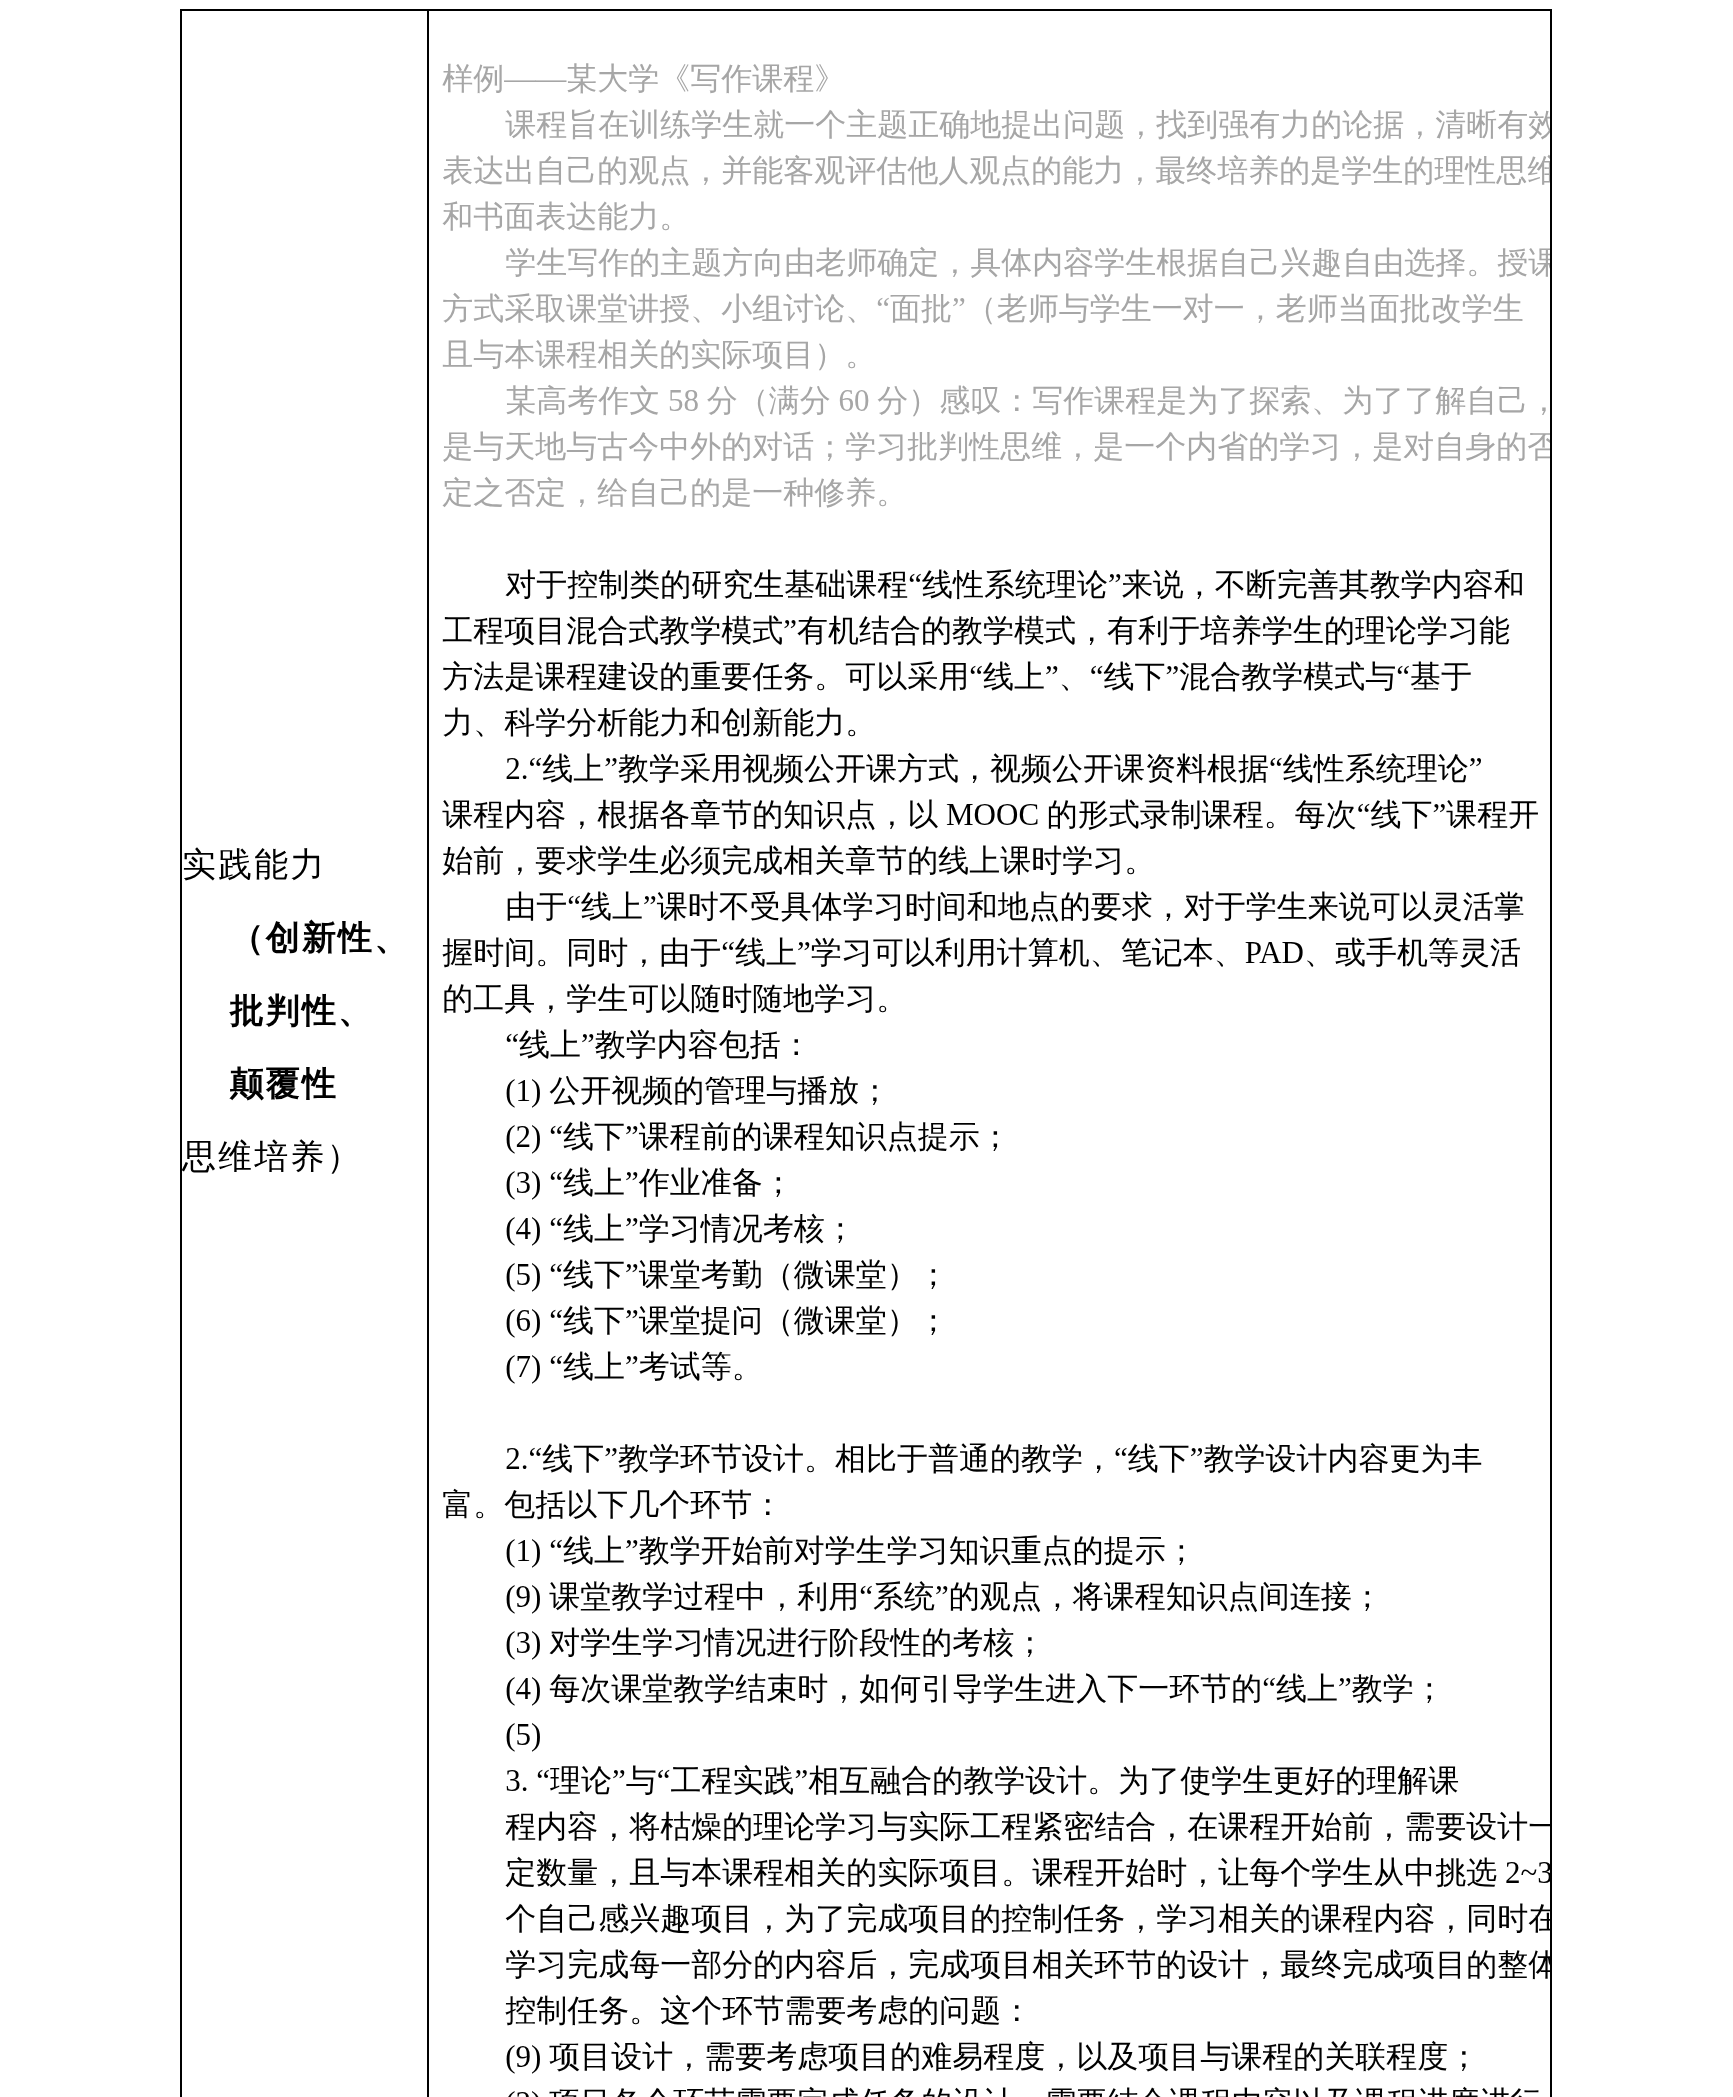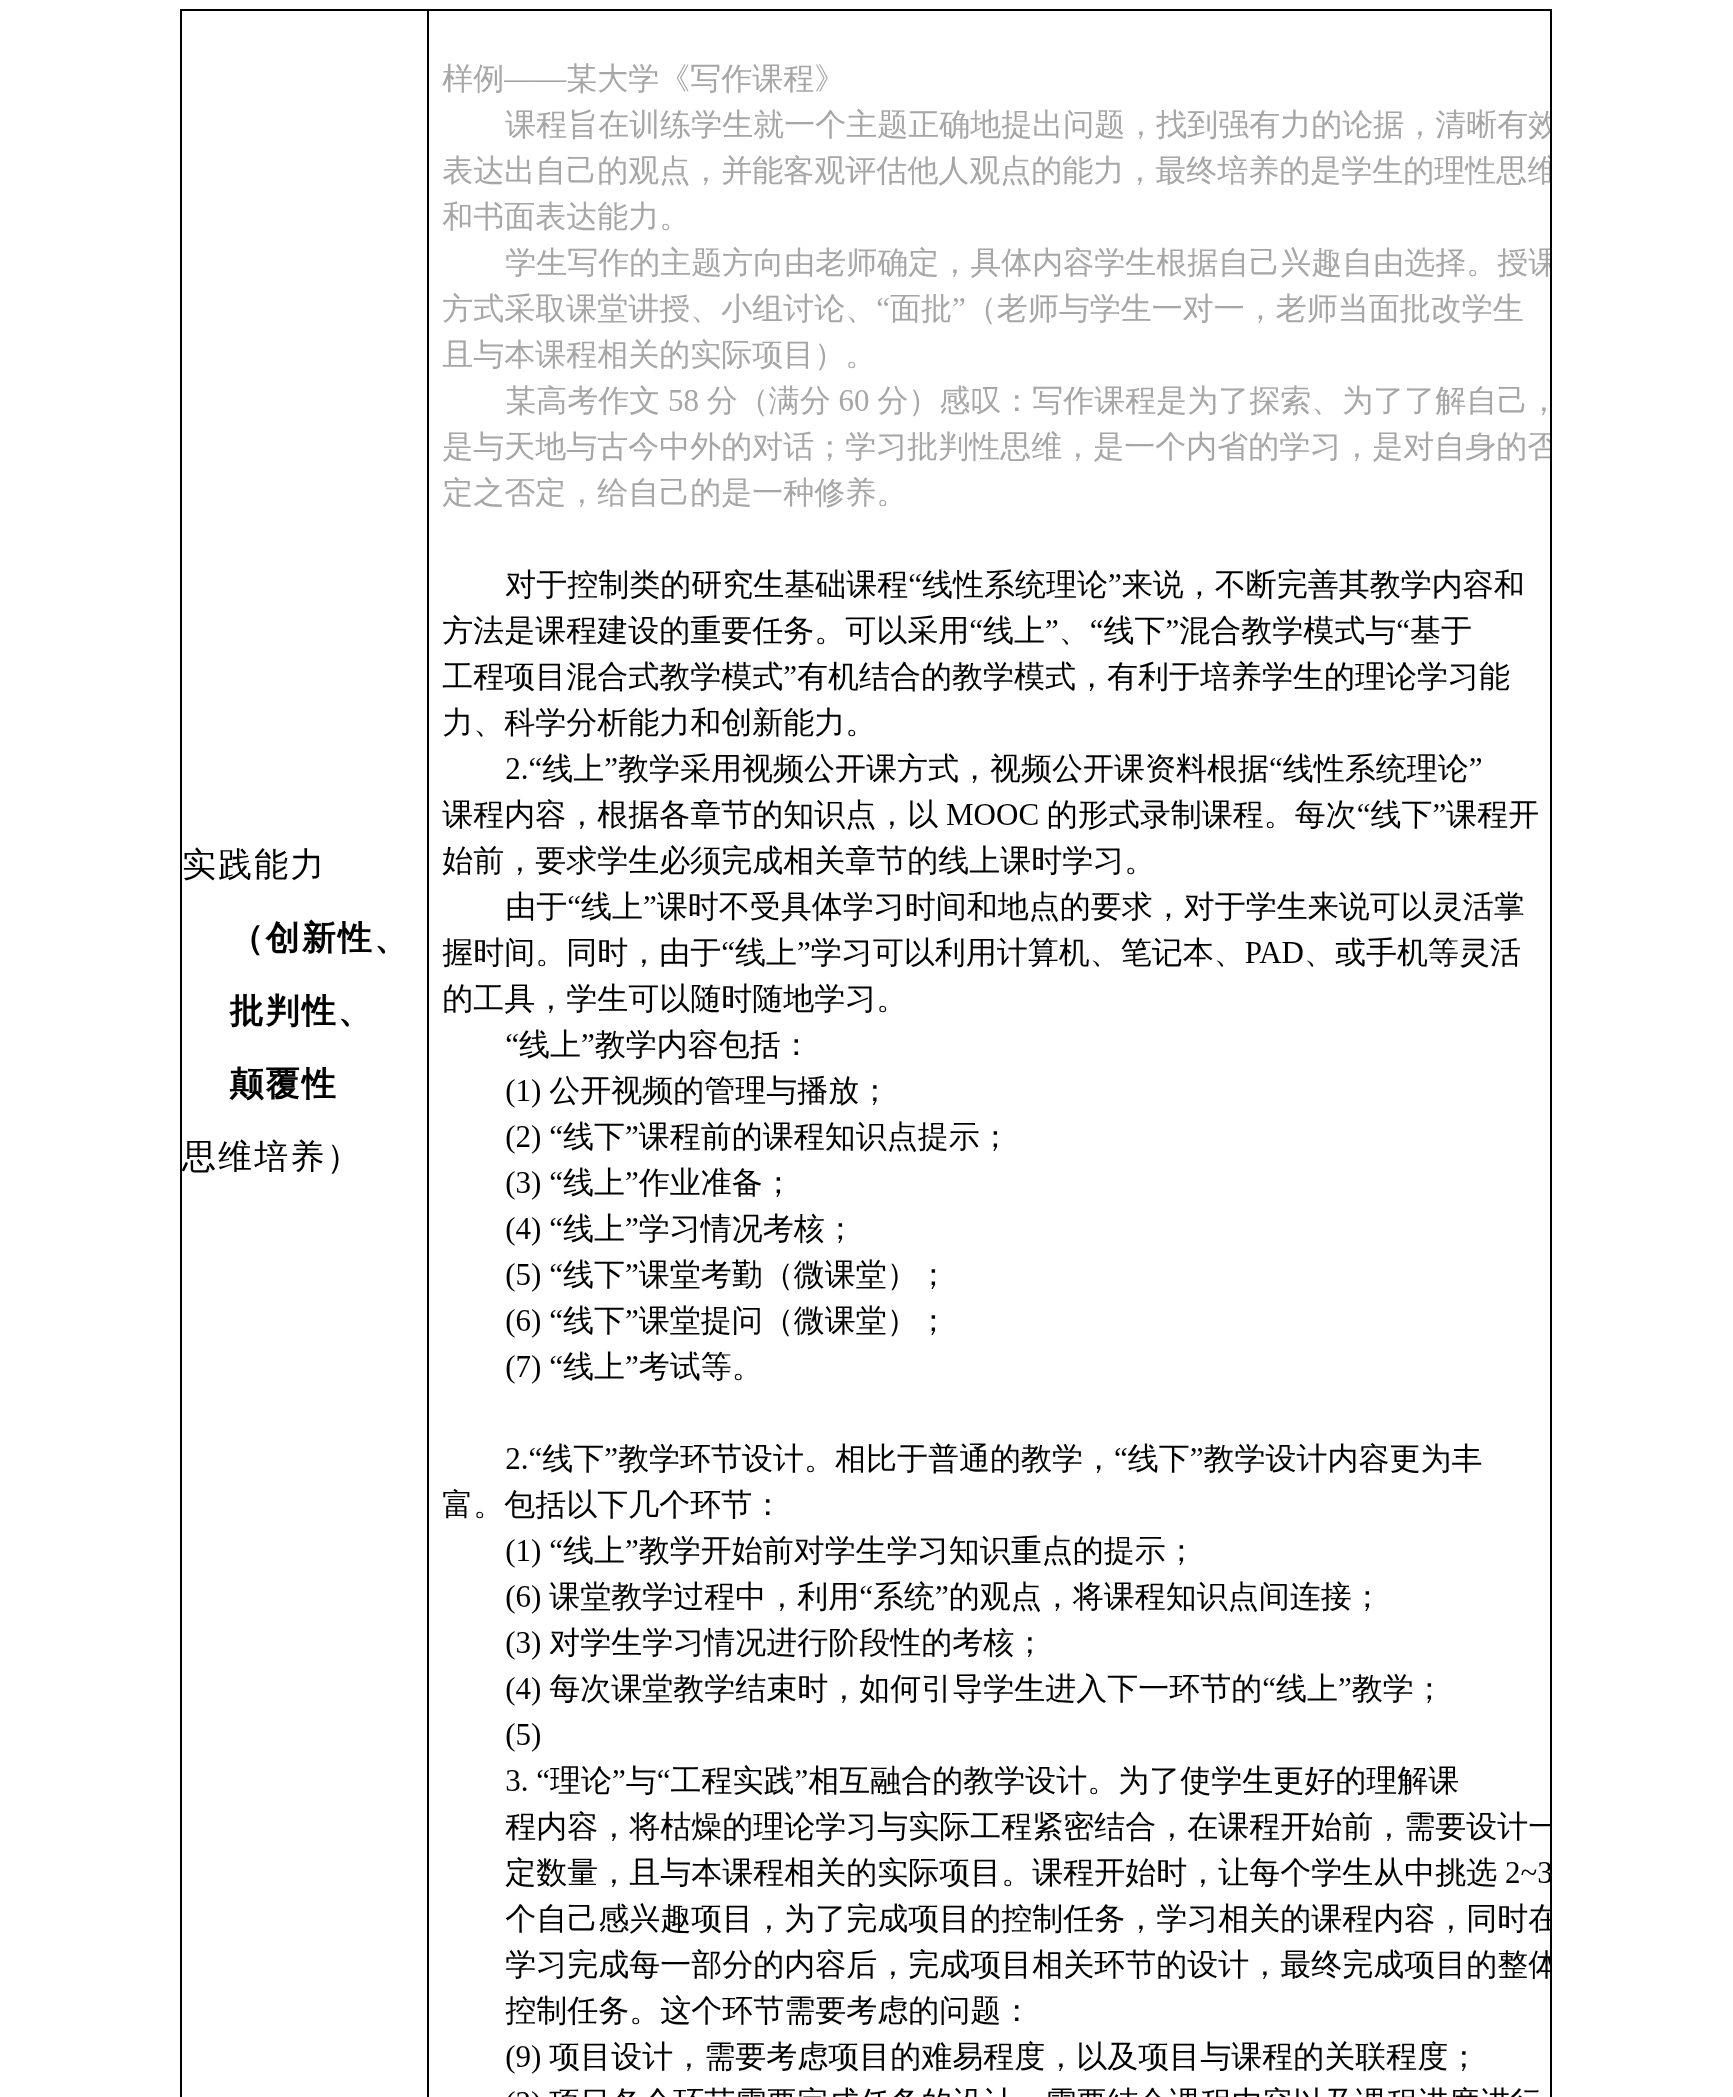--- a/index.html
+++ b/index.html
@@ -50,42 +50,42 @@
     <div class="tl gray">表达出自己的观点，并能客观评估他人观点的能力，最终培养的是学生的理性思维</div>
     <div class="tl gray">和书面表达能力。</div>
     <div class="tl gray ind">学生写作的主题方向由老师确定，具体内容学生根据自己兴趣自由选择。授课</div>
     <div class="tl gray">方式采取课堂讲授、小组讨论、“面批”（老师与学生一对一，老师当面批改学生</div>
     <div class="tl gray">且与本课程相关的实际项目）。</div>
     <div class="tl gray ind">某高考作文 58 分（满分 60 分）感叹：写作课程是为了探索、为了了解自己，</div>
     <div class="tl gray">是与天地与古今中外的对话；学习批判性思维，是一个内省的学习，是对自身的否</div>
     <div class="tl gray">定之否定，给自己的是一种修养。</div>
     <div class="tl"></div>
     <div class="tl ind">对于控制类的研究生基础课程“线性系统理论”来说，不断完善其教学内容和</div>
+    <div class="tl">工程项目混合式教学模式”有机结合的教学模式，有利于培养学生的理论学习能</div>
     <div class="tl">方法是课程建设的重要任务。可以采用“线上”、“线下”混合教学模式与“基于</div>
-    <div class="tl">工程项目混合式教学模式”有机结合的教学模式，有利于培养学生的理论学习能</div>
     <div class="tl">力、科学分析能力和创新能力。</div>
     <div class="tl ind">2.“线上”教学采用视频公开课方式，视频公开课资料根据“线性系统理论”</div>
     <div class="tl">课程内容，根据各章节的知识点，以 MOOC 的形式录制课程。每次“线下”课程开</div>
     <div class="tl">始前，要求学生必须完成相关章节的线上课时学习。</div>
     <div class="tl ind">由于“线上”课时不受具体学习时间和地点的要求，对于学生来说可以灵活掌</div>
     <div class="tl">握时间。同时，由于“线上”学习可以利用计算机、笔记本、PAD、或手机等灵活</div>
     <div class="tl">的工具，学生可以随时随地学习。</div>
     <div class="tl ind">“线上”教学内容包括：</div>
     <div class="tl ind">(1) 公开视频的管理与播放；</div>
     <div class="tl ind">(2) “线下”课程前的课程知识点提示；</div>
     <div class="tl ind">(3) “线上”作业准备；</div>
     <div class="tl ind">(4) “线上”学习情况考核；</div>
     <div class="tl ind">(5) “线下”课堂考勤（微课堂）；</div>
     <div class="tl ind">(6) “线下”课堂提问（微课堂）；</div>
     <div class="tl ind">(7) “线上”考试等。</div>
     <div class="tl"></div>
     <div class="tl ind">2.“线下”教学环节设计。相比于普通的教学，“线下”教学设计内容更为丰</div>
     <div class="tl">富。包括以下几个环节：</div>
     <div class="tl ind">(1) “线上”教学开始前对学生学习知识重点的提示；</div>
-    <div class="tl ind">(6) 课堂教学过程中，利用“系统”的观点，将课程知识点间连接；</div>
+    <div class="tl ind">(9) 课堂教学过程中，利用“系统”的观点，将课程知识点间连接；</div>
     <div class="tl ind">(3) 对学生学习情况进行阶段性的考核；</div>
     <div class="tl ind">(4) 每次课堂教学结束时，如何引导学生进入下一环节的“线上”教学；</div>
     <div class="tl ind">(5)</div>
     <div class="tl ind">3. “理论”与“工程实践”相互融合的教学设计。为了使学生更好的理解课</div>
     <div class="tl ind">程内容，将枯燥的理论学习与实际工程紧密结合，在课程开始前，需要设计一</div>
     <div class="tl ind">定数量，且与本课程相关的实际项目。课程开始时，让每个学生从中挑选 2~3</div>
     <div class="tl ind">个自己感兴趣项目，为了完成项目的控制任务，学习相关的课程内容，同时在</div>
     <div class="tl ind">学习完成每一部分的内容后，完成项目相关环节的设计，最终完成项目的整体</div>
     <div class="tl ind">控制任务。这个环节需要考虑的问题：</div>
     <div class="tl ind">(9) 项目设计，需要考虑项目的难易程度，以及项目与课程的关联程度；</div>

